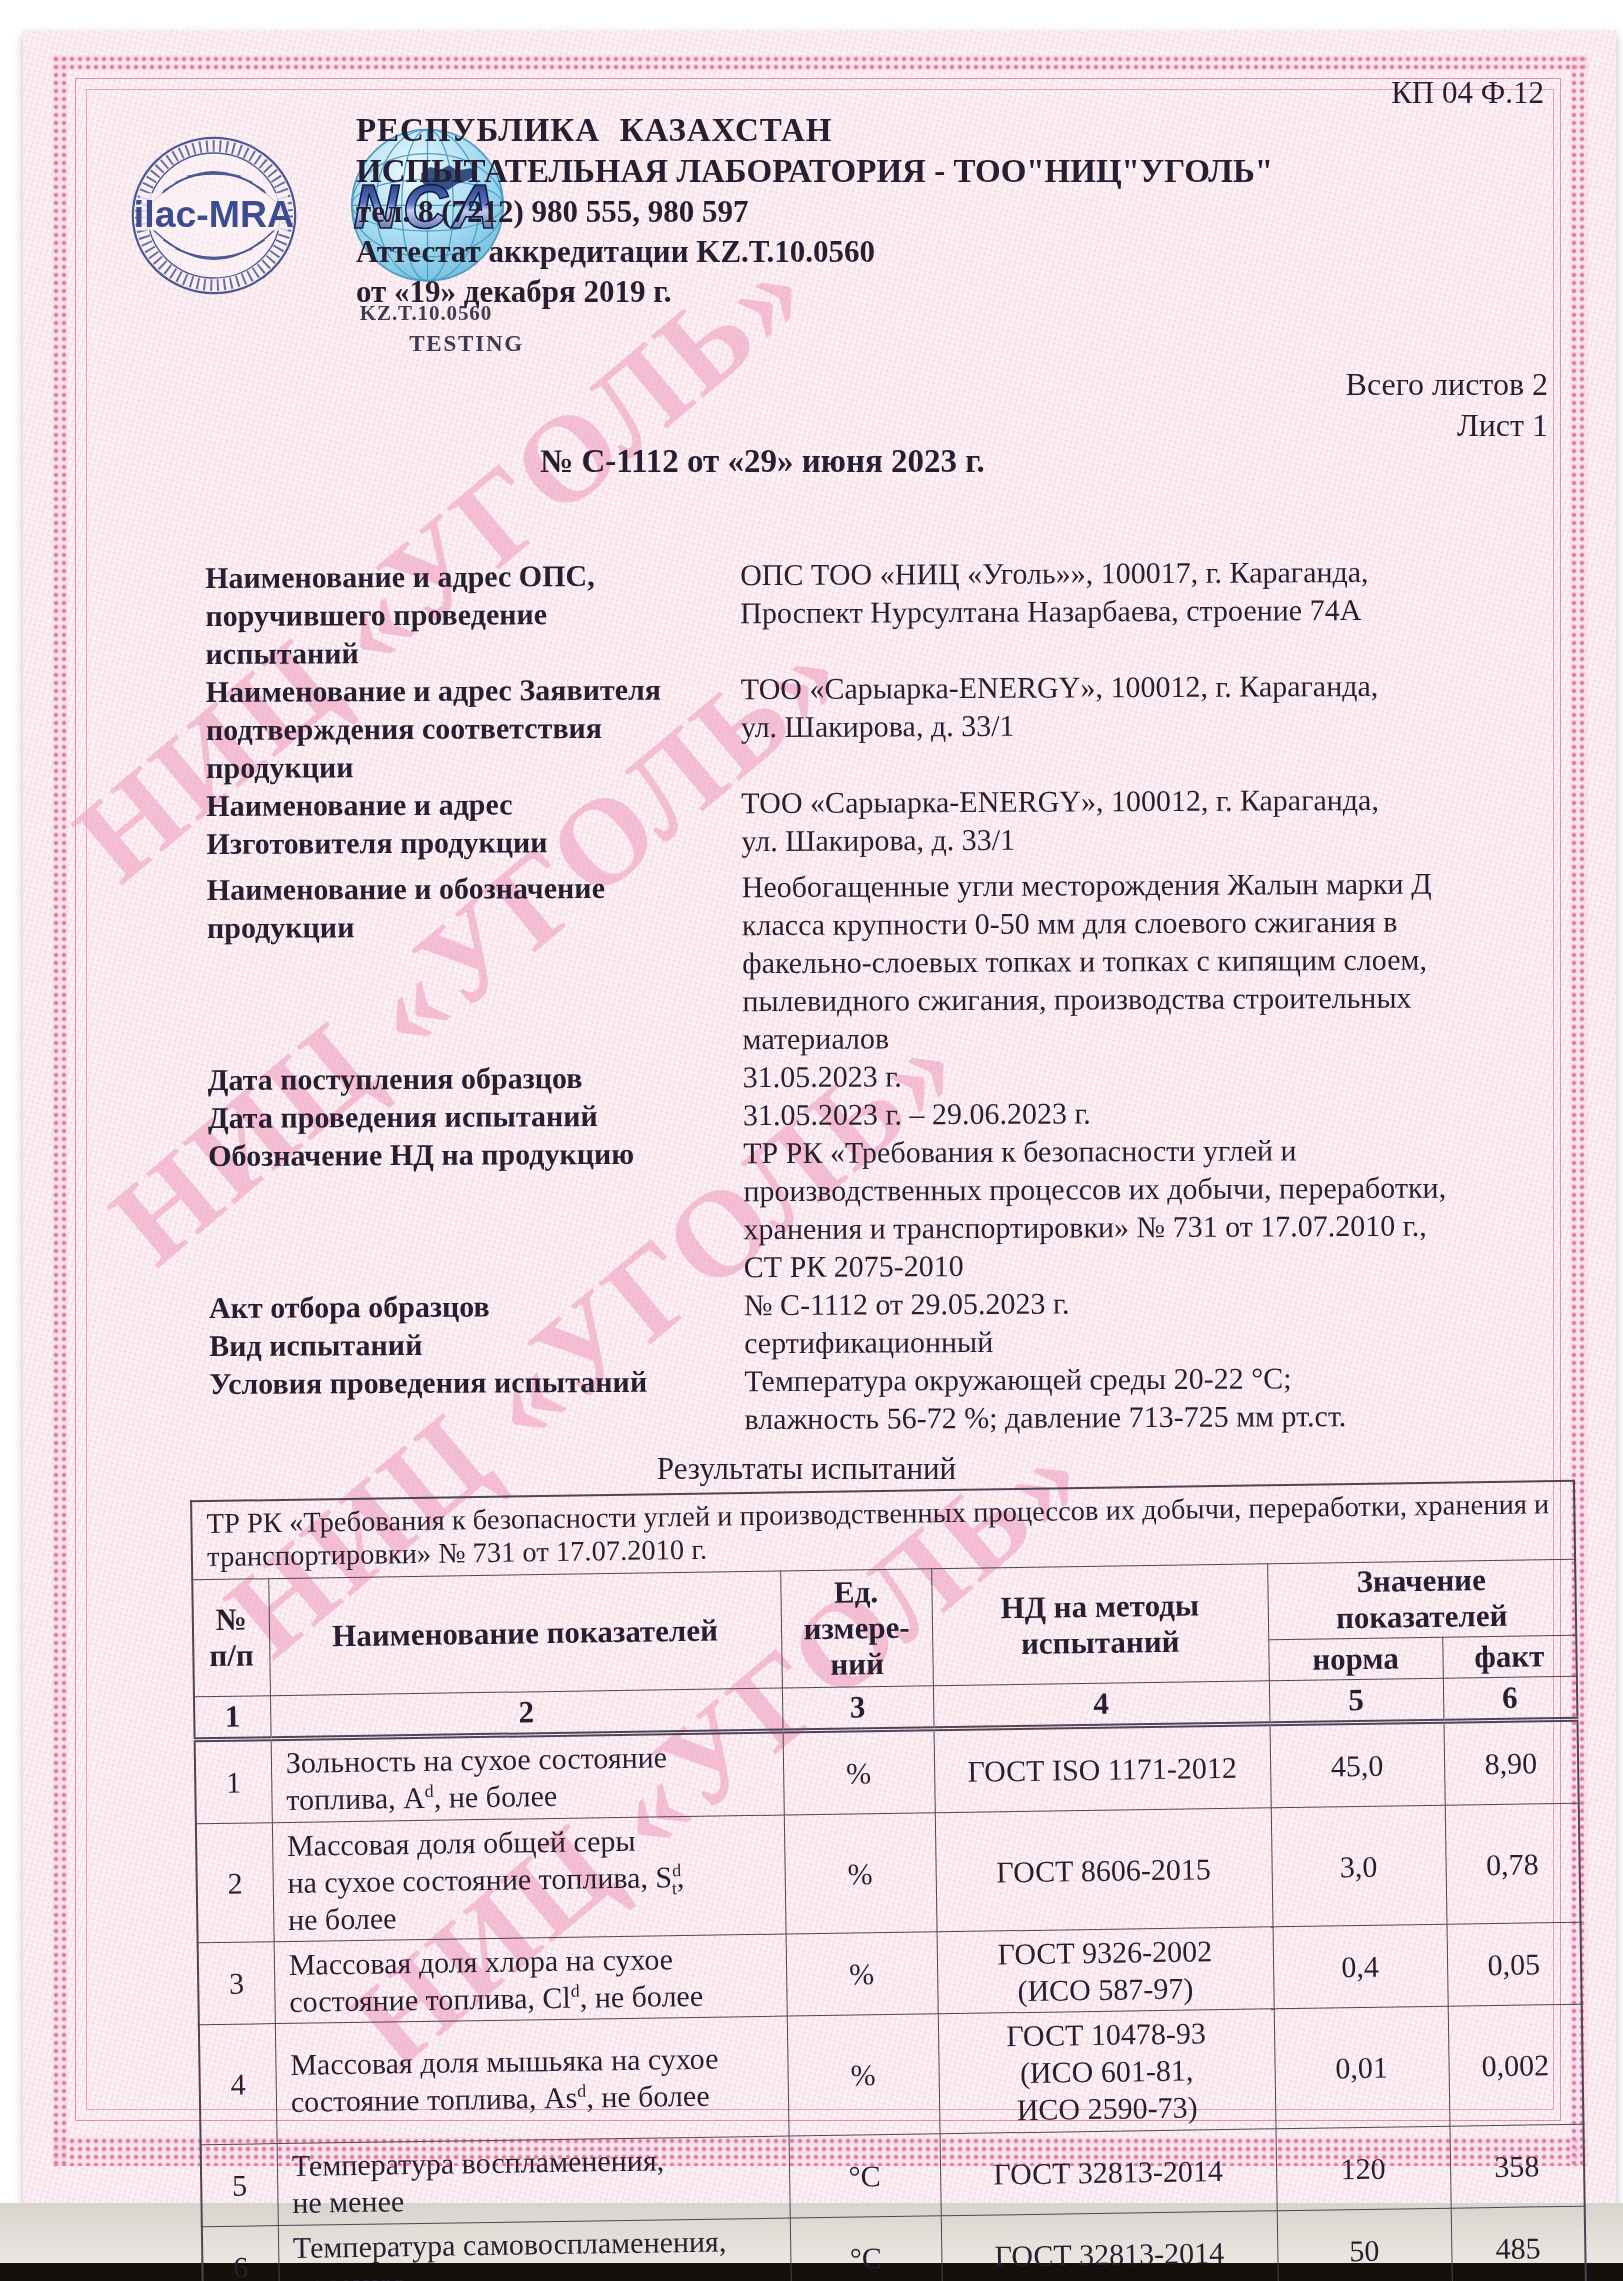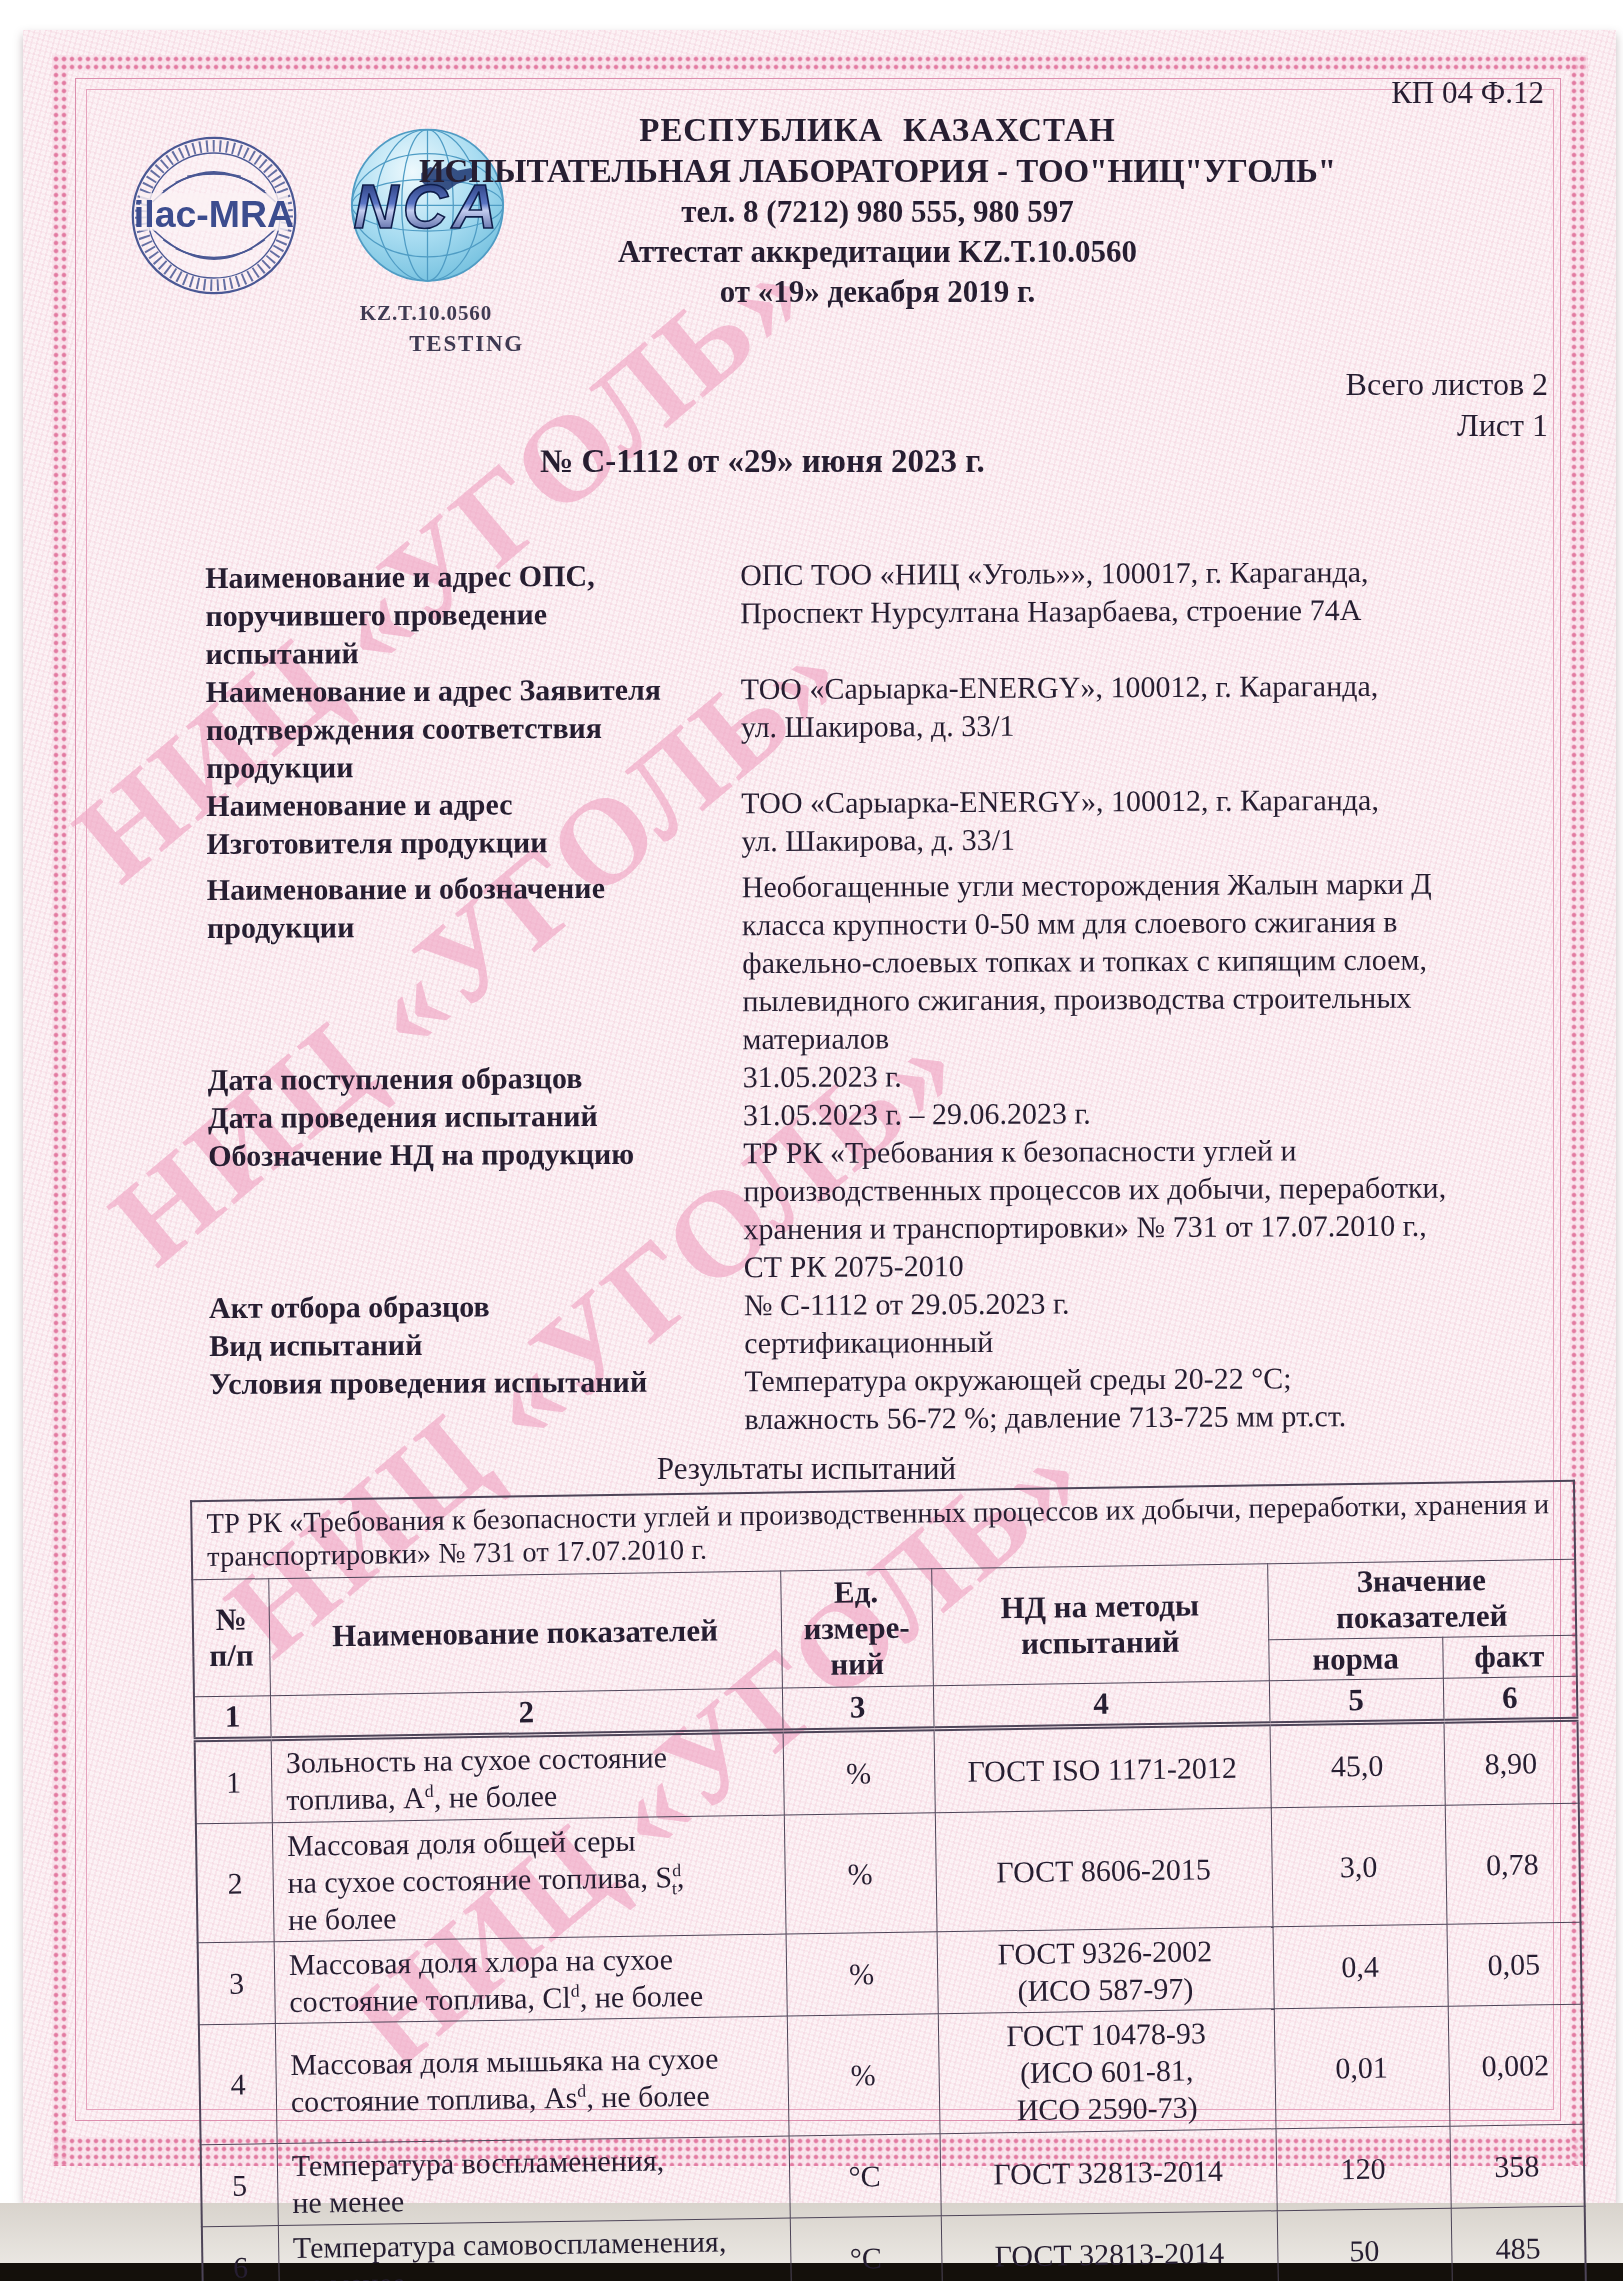--- a/index.html
+++ b/index.html
@@ -44,21 +44,21 @@
     font-family:"Liberation Serif","DejaVu Serif",serif;font-weight:bold;
     font-size:123px;letter-spacing:3.6px;color:#f0a2c2;opacity:.62;
     transform:rotate(-40deg);transform-origin:0 100%;line-height:1;
   }
 
   
   #content{position:absolute;left:0;top:0;width:1624px;height:2281px;z-index:3;}
   .abs{position:absolute;}
 
   #kp-code{left:1294px;top:75px;width:250px;text-align:right;font-size:31px;}
-  #hdr{left:356px;top:110px;width:1043px;text-align:center;}
+  #hdr{left:356px;top:110px;width:1043px;text-align:left;}
   #hdr .h1{font-size:33px;font-weight:bold;line-height:41px;word-spacing:10.7px;letter-spacing:0.9px;}
   #hdr .h2{font-size:33px;font-weight:bold;line-height:41px;}
   #hdr .h3,#hdr .h4,#hdr .h5,#hdr .h6{font-size:31px;font-weight:bold;line-height:40px;}
 
   #logo-ilac{left:131px;top:136px;}
   #logo-nca{left:334px;top:127px;}
   #nca-num{left:328px;top:301px;width:196px;text-align:center;font-size:21px;font-weight:bold;color:#3f3a52;letter-spacing:0.9px;}
   #nca-testing{left:328px;top:331px;width:196px;text-align:right;font-size:23px;font-weight:bold;color:#3f3a52;letter-spacing:1.8px;}
 
   #sheets{left:1209px;top:364px;width:339px;text-align:right;font-size:32px;line-height:41px;}

